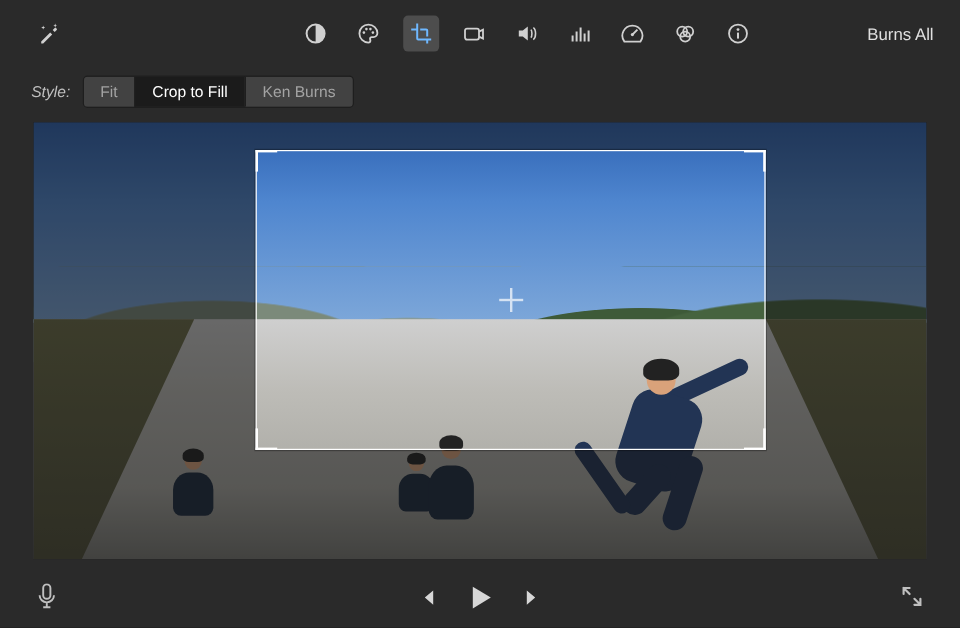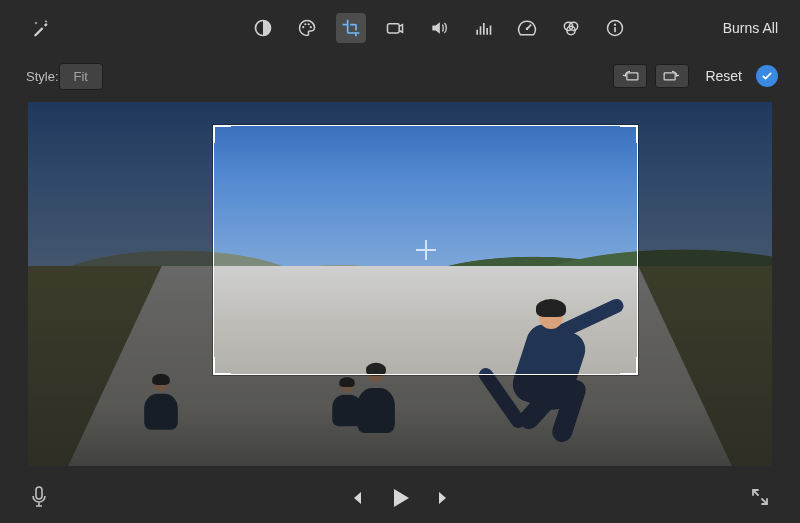--- a/index.html
+++ b/index.html
@@ -51,20 +51,22 @@
   
   .style-row {
     height: 40px;
     display: flex;
     align-items: center;
     padding: 0 22px 0 26px;
   }
   .style-label {
     color: #bfbfbf;
     font-size: 13px;
+    margin-right: 10px;
+    font-style: italic;
   }
   .seg {
     display: inline-flex;
     border-radius: 4px;
     overflow: hidden;
     border: 1px solid #1e1e1e;
   }
   .seg button {
     appearance: none;
     border: none;
@@ -304,44 +306,24 @@
   </div>
   <div class="right">
     <span class="reset-all">Burns All</span>
   </div>
 </div>
 
 <div class="style-row">
   <span class="style-label">Style:</span>
   <div class="seg">
     <button>Fit</button>
-  </div>
-
-  <div class="style-right">
-    <div class="rot-btn">
-      <svg viewBox="0 0 28 16">
-        <rect x="10" y="4" width="14" height="9" rx="1" fill="none" stroke="#cfcfcf" stroke-width="1.6"></rect>
-        <path d="M8 8 A6 6 0 0 1 14 2" fill="none" stroke="#cfcfcf" stroke-width="1.6"></path>
-        <path d="M5 7l3 1 .8-3" fill="none" stroke="#cfcfcf" stroke-width="1.6"></path>
-      </svg>
-    </div>
-    <div class="rot-btn">
-      <svg viewBox="0 0 28 16">
-        <rect x="4" y="4" width="14" height="9" rx="1" fill="none" stroke="#cfcfcf" stroke-width="1.6"></rect>
-        <path d="M20 8 A6 6 0 0 0 14 2" fill="none" stroke="#cfcfcf" stroke-width="1.6"></path>
-        <path d="M23 7l-3 1-.8-3" fill="none" stroke="#cfcfcf" stroke-width="1.6"></path>
-      </svg>
-    </div>
-    <span class="reset-btn">Reset</span>
-    <div class="apply-check">
-      <svg viewBox="0 0 16 16">
-          <path d="M3 8.5l3 3 7-7" fill="none" stroke="#fff" stroke-width="2.2" stroke-linecap="round" stroke-linejoin="round"></path>
-        </svg>
-    </div>
-  </div>
+    <button class="selected">Crop to Fill</button>
+    <button>Ken Burns</button>
+  </div>
+
 </div>
 
 <div class="viewer-wrap">
   <div class="viewer">
     <div class="scene">
       <div class="sky"></div>
       <div class="mountains"></div>
       <div class="road"></div>
       <div class="person p1">
           <div class="body"></div>

